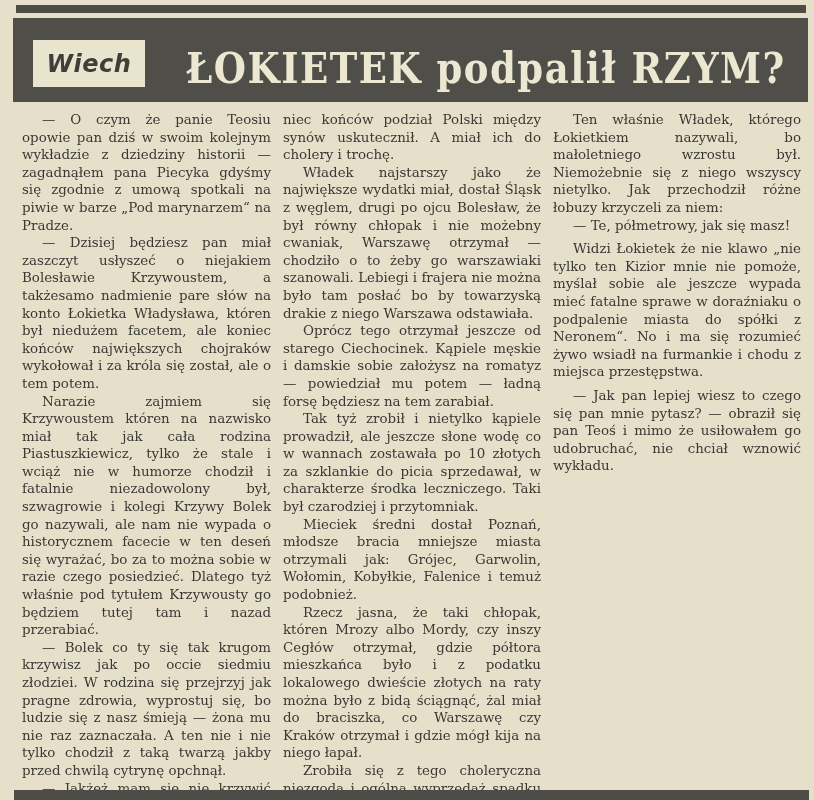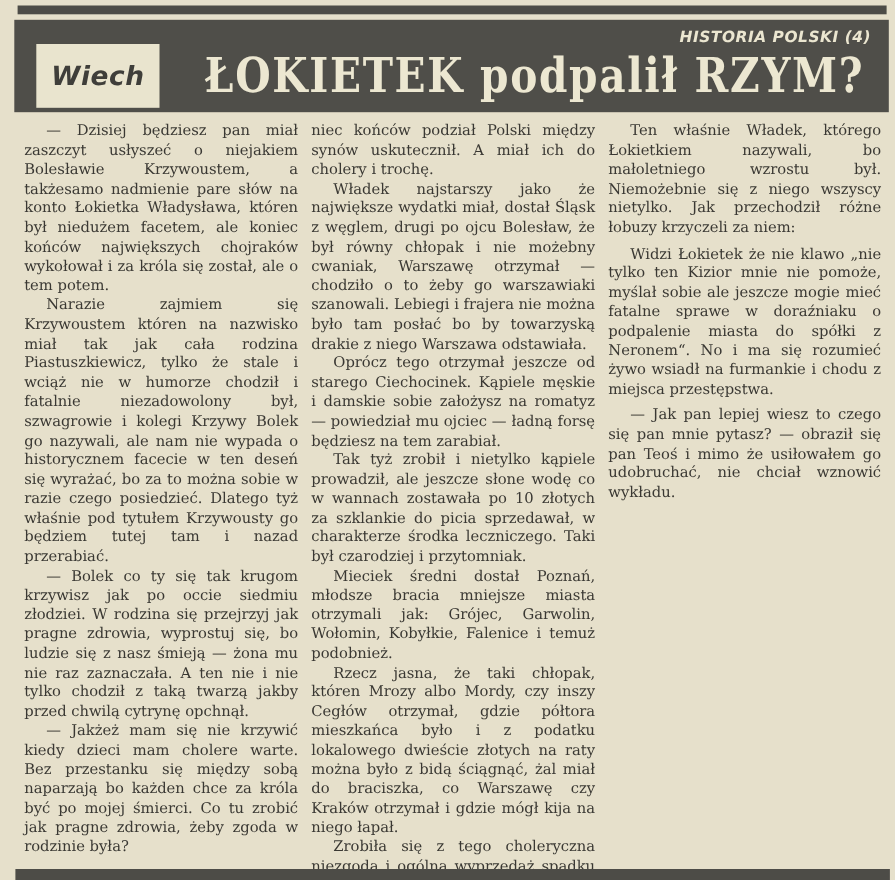--- a/index.html
+++ b/index.html
@@ -1,62 +1,63 @@
 <!DOCTYPE html>
 <html><head>
 <meta charset="utf-8">
 <style>
   html,body{margin:0;padding:0;}
   body{width:814px;height:800px;background:#e6e0cb;overflow:hidden;position:relative;font-family:"DejaVu Serif","Liberation Serif",serif;color:#3a3833;}
   .top-rule{position:absolute;left:16px;top:5px;width:790px;height:8px;background:#4d4c47;}
   .banner{position:absolute;left:13px;top:18px;width:795px;height:84px;background:#4f4e49;}
-  .logo-box{position:absolute;left:20px;top:22px;width:112px;height:58px;background:#e9e4ce;display:flex;align-items:center;justify-content:center;}
+  .logo-box{position:absolute;left:20px;top:22px;width:112px;height:47px;background:#e9e4ce;display:flex;align-items:center;justify-content:center;}
   .logo-box span{font-family:"DejaVu Sans","Liberation Sans",sans-serif;font-style:italic;font-weight:bold;font-size:24px;color:#3f3e3a;letter-spacing:0.5px;}
   .kicker{position:absolute;right:16px;top:8px;font-family:"DejaVu Sans","Liberation Sans",sans-serif;font-style:italic;font-weight:bold;font-size:14px;color:#ebe6d0;letter-spacing:0.5px;}
   .headline{position:absolute;left:173px;top:24px;font-family:"DejaVu Serif","Liberation Serif",serif;font-weight:bold;font-size:37px;color:#ece7d1;letter-spacing:1.5px;white-space:nowrap;transform:scaleY(1.18);transform-origin:left top;}
   .col{position:absolute;top:111px;font-size:13.4px;line-height:17.6px;text-align:justify;hyphens:manual;}
   .col p{margin:0;text-indent:20px;}
   .col1{left:22px;width:249px;}
   .col2{left:283px;width:258px;}
   .col3{left:553px;width:248px;}
   .col3 p.gap{margin-top:6px;}
   .bottom-rule{position:absolute;left:14px;top:790px;width:795px;height:10px;background:#4d4c47;}
 </style>
 </head>
 <body>
 
 <div class="top-rule"></div>
 
 <div class="banner">
   <div class="logo-box">
     <span>Wiech</span>
   </div>
-  <div class="kicker">HISTORIA POLSKI (4)</div>
   <div class="headline">ŁOKIETEK podpalił RZYM?</div>
 </div>
 
 <div class="col col1">
+  <p>— O czym że panie Teosiu opowie pan dziś w swoim kolejnym wykładzie z dziedziny historii — zagadnąłem pana Piecyka gdyśmy się zgodnie z umową spotkali na piwie w barze „Pod marynarzem“ na Pradze.</p>
   <p>— Dzisiej będziesz pan miał zaszczyt usłyszeć o niejakiem Bolesławie Krzywoustem, a takżesamo nadmienie pare słów na konto Łokietka Władysława, któren był niedużem facetem, ale koniec końców największych chojraków wykołował i za króla się został, ale o tem potem.</p>
   <p>Narazie zajmiem się Krzywoustem któren na nazwisko miał tak jak cała rodzina Piastuszkiewicz, tylko że stale i wciąż nie w humorze chodził i fatalnie niezadowolony był, szwagrowie i kolegi Krzywy Bolek go nazywali, ale nam nie wypada o historycznem facecie w ten deseń się wyrażać, bo za to można sobie w razie czego posiedzieć. Dlatego tyż właśnie pod tytułem Krzywousty go będziem tutej tam i nazad przerabiać.</p>
   <p>— Bolek co ty się tak krugom krzywisz jak po occie siedmiu złodziei. W rodzina się przejrzyj jak pragne zdrowia, wyprostuj się, bo ludzie się z nasz śmieją — żona mu nie raz zaznaczała. A ten nie i nie tylko chodził z taką twarzą jakby przed chwilą cytrynę opchnął.</p>
   <p>— Jakżeż mam się nie krzywić kiedy dzieci mam cholere warte. Bez przestanku się między sobą naparzają bo każden chce za króla być po mojej śmierci. Co tu zrobić jak pragne zdrowia, żeby zgoda w rodzinie była?</p>
 
 </div>
 
 <div class="col col2">
   <p style="text-indent:0">niec końców podział Polski między synów uskutecznił. A miał ich do cholery i trochę.</p>
   <p>Władek najstarszy jako że największe wydatki miał, dostał Śląsk z węglem, drugi po ojcu Bolesław, że był równy chłopak i nie możebny cwaniak, Warszawę otrzymał — chodziło o to żeby go warszawiaki szanowali. Lebiegi i frajera nie można było tam posłać bo by towarzyską drakie z niego Warszawa odstawiała.</p>
-  <p>Oprócz tego otrzymał jeszcze od starego Ciechocinek. Kąpiele męskie i damskie sobie założysz na romatyz — powiedział mu ojciec — ładną forsę będziesz na tem zarabiał.</p>
+  <p>Oprócz tego otrzymał jeszcze od starego Ciechocinek. Kąpiele męskie i damskie sobie założysz na romatyz — powiedział mu potem — ładną forsę będziesz na tem zarabiał.</p>
   <p>Tak tyż zrobił i nietylko kąpiele prowadził, ale jeszcze słone wodę co w wannach zostawała po 10 złotych za szklankie do picia sprzedawał, w charakterze środka leczniczego. Taki był czarodziej i przytomniak.</p>
   <p>Mieciek średni dostał Poznań, młodsze bracia mniejsze miasta otrzymali jak: Grójec, Garwolin, Wołomin, Kobyłkie, Falenice i temuż podobnież.</p>
   <p>Rzecz jasna, że taki chłopak, któren Mrozy albo Mordy, czy inszy Cegłów otrzymał, gdzie półtora mieszkańca było i z podatku lokalowego dwieście złotych na raty można było z bidą ściągnąć, żal miał do braciszka, co Warszawę czy Kraków otrzymał i gdzie mógł kija na niego łapał.</p>
   <p>Zrobiła się z tego choleryczna niezgoda i ogólna wyprzedaż spadku Czechom i Niemcom.</p>
 
 </div>
 
 <div class="col col3">
   <p>Ten właśnie Władek, którego Łokietkiem nazywali, bo małoletniego wzrostu był. Niemożebnie się z niego wszyscy nietylko. Jak przechodził różne łobuzy krzyczeli za niem:</p>
-  <p class="gap">Widzi Łokietek że nie klawo „nie tylko ten Kizior mnie nie pomoże, myślał sobie ale jeszcze mogie mieć fatalne sprawe w doraźniaku o podpalenie miasta do spółki z Neronem“. No i ma się rozumieć żywo wsiadł na furmankie i chodu z miejsca przestępstwa.</p>
+  <p>— Te, półmetrowy, jak się masz!</p>
+  <p class="gap">Widzi Łokietek że nie klawo „nie tylko ten Kizior mnie nie pomoże, myślał sobie ale jeszcze wypada mieć fatalne sprawe w doraźniaku o podpalenie miasta do spółki z Neronem“. No i ma się rozumieć żywo wsiadł na furmankie i chodu z miejsca przestępstwa.</p>
   <p class="gap">— Jak pan lepiej wiesz to czego się pan mnie pytasz? — obraził się pan Teoś i mimo że usiłowałem go udobruchać, nie chciał wznowić wykładu.</p>
 
 </div>
 
 <div class="bottom-rule"></div>
 
 </body></html>

